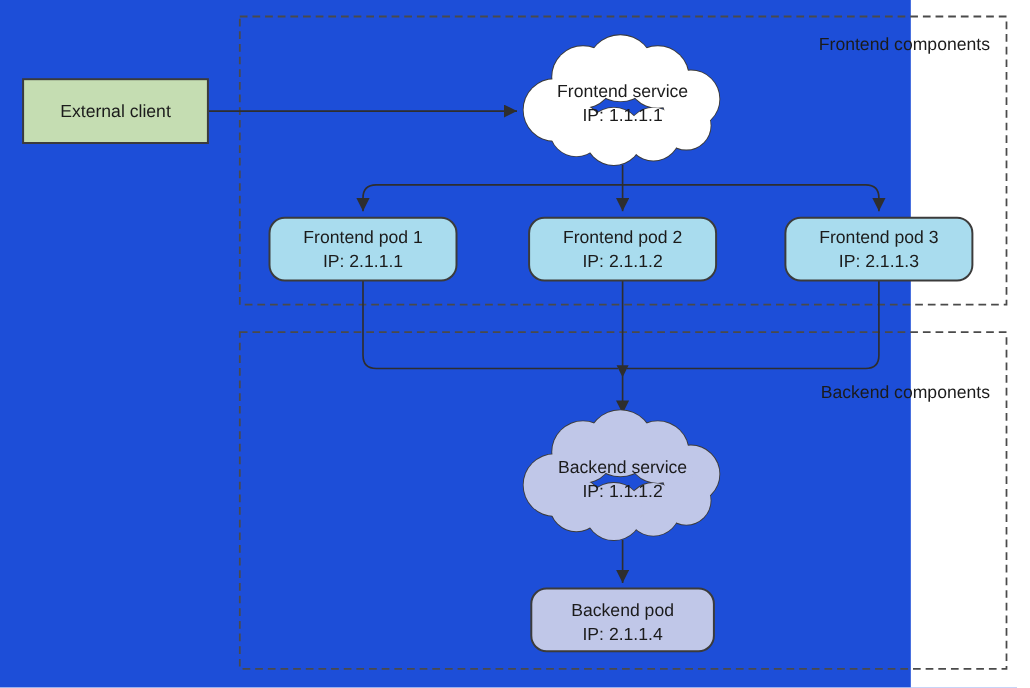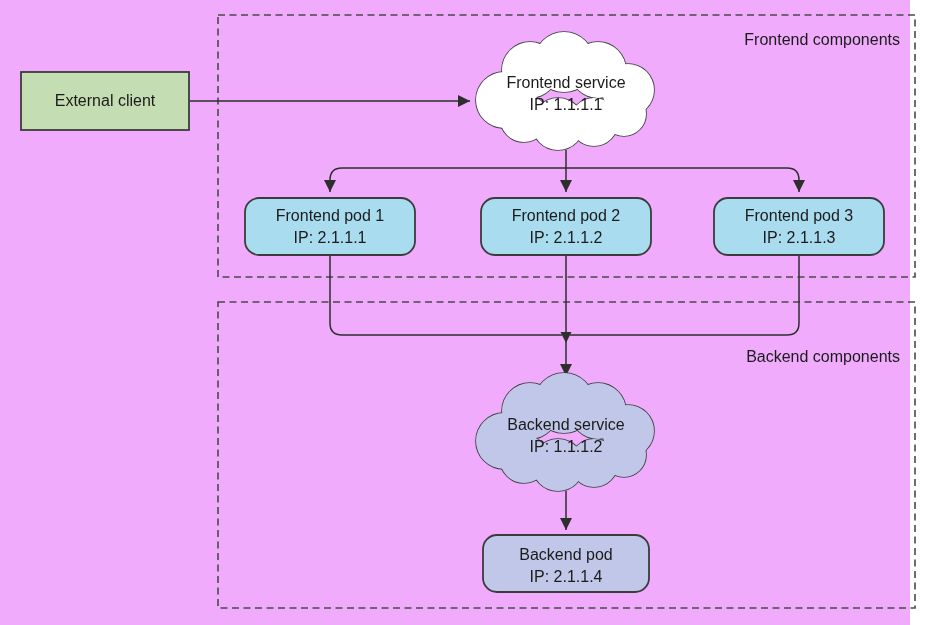--- a/index.html
+++ b/index.html
@@ -1,20 +1,20 @@
 <!DOCTYPE html>
 <html><head>
 <meta charset="utf-8">
 <style>
   html, body { margin: 0; padding: 0; background: #ffffff; }
   .stage {
     position: relative;
-    width: 910px; height: 625px;
+    width: 828px; height: 625px;
     font-family: "Liberation Sans", sans-serif;
-    background: #f0abfc;
+    background: #1d4ed8;
   }
   svg text {
     font-family: "Liberation Sans", sans-serif;
     font-size: 16px;
     fill: #1b1b1b;
   }
   .dashed {
     fill: none;
     stroke: #4a4a4a;
     stroke-width: 1.6;

